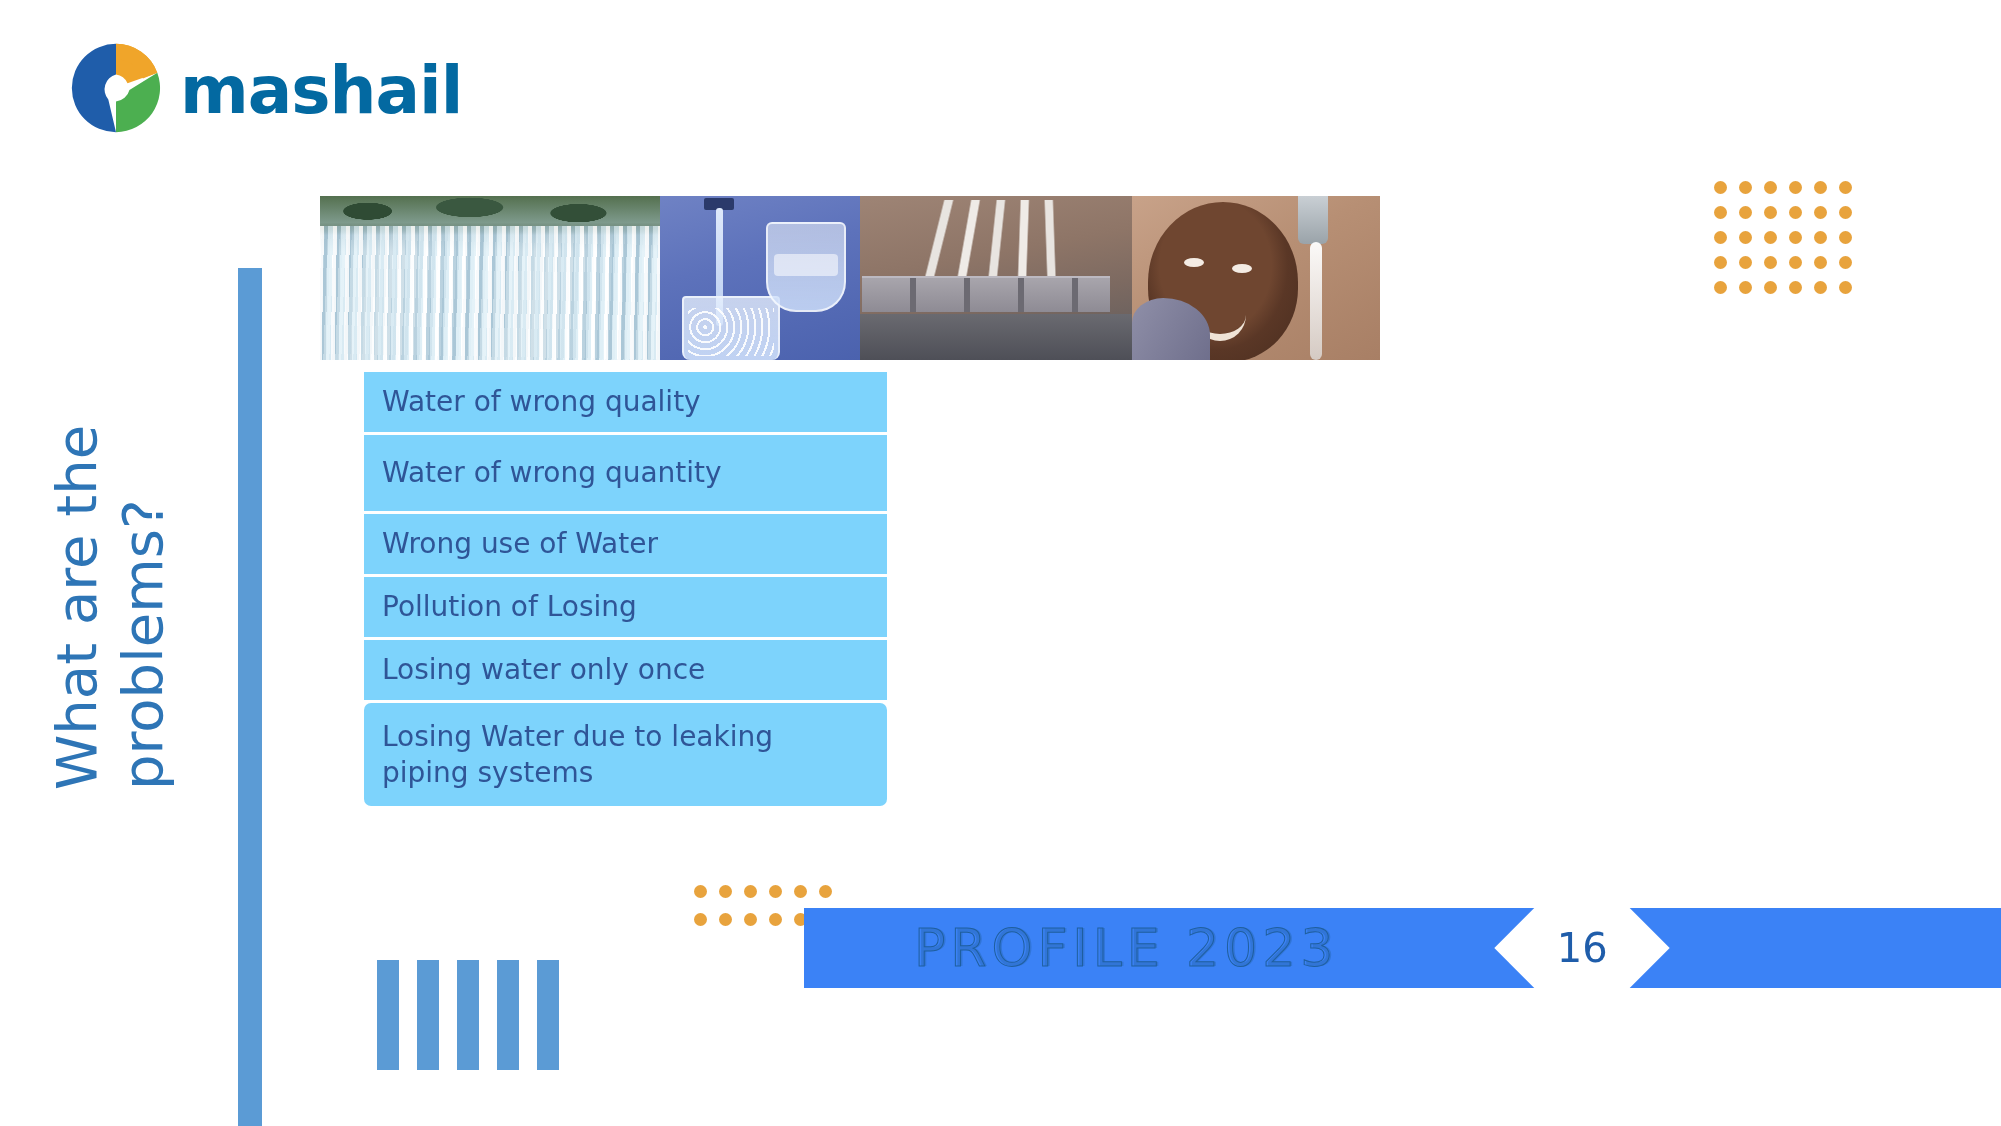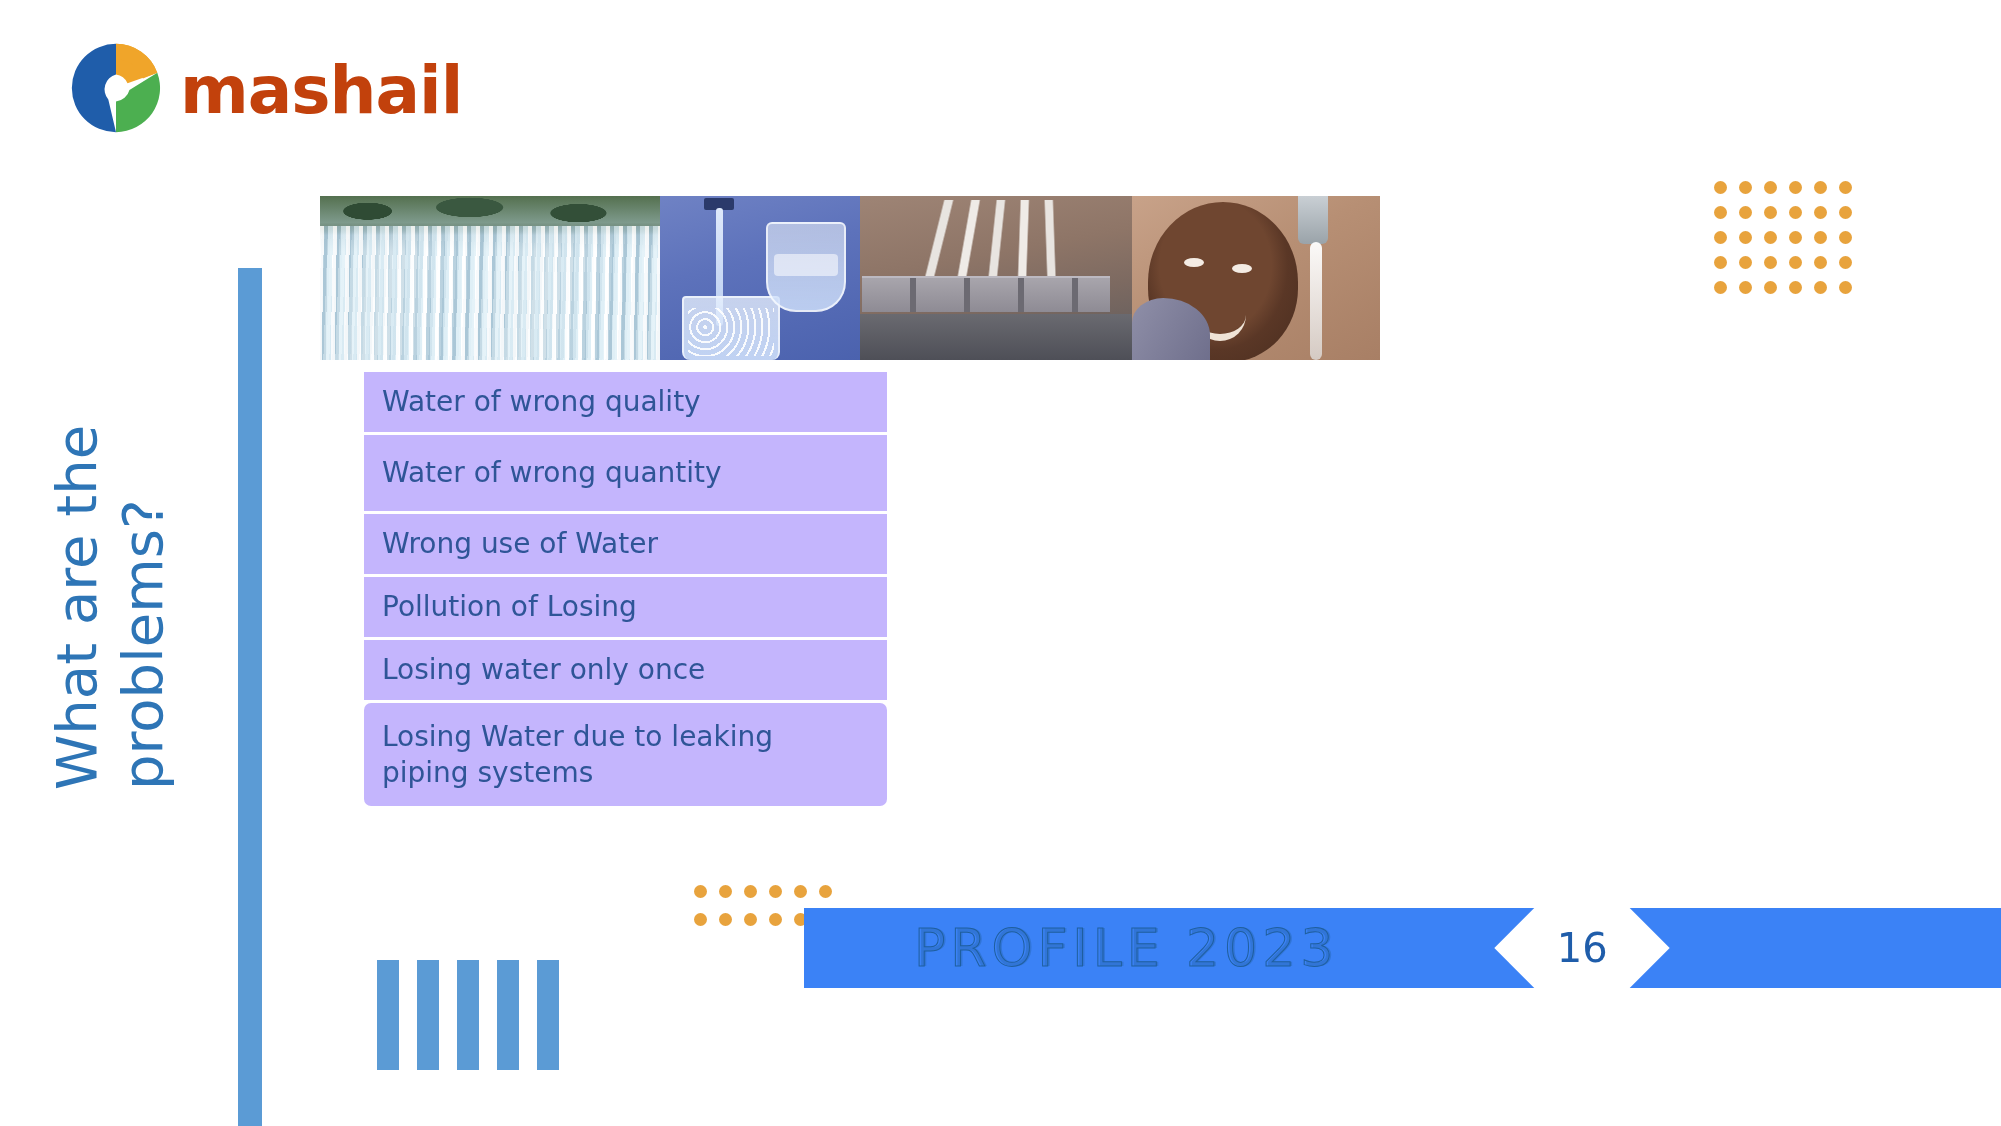--- a/index.html
+++ b/index.html
@@ -28,21 +28,21 @@
   }
   #logo-mark {
     width: 96px;
     height: 96px;
     flex: 0 0 auto;
   }
   #logo-wordmark {
     font-family: "DejaVu Sans", sans-serif;
     font-size: 66px;
     font-weight: 700;
-    color: #c2410c;
+    color: #0369a1;
     letter-spacing: -1px;
     line-height: 1;
     margin-top: 6px;
   }
 
   
   #side-title {
     position: absolute;
     left: -240px;
     top: 340px;
@@ -218,21 +218,21 @@
   }
 
   
   #problem-list {
     position: absolute;
     left: 364px;
     top: 372px;
     width: 523px;
   }
   .problem-row {
-    background: #c4b5fd;
+    background: #7dd3fc;
     border-bottom: 3px solid #ffffff;
     box-sizing: border-box;
     padding: 0 18px;
     display: flex;
     align-items: center;
   }
   .problem-row:last-child { border-bottom: none; border-radius: 7px; }
   .problem-row .txt {
     font-size: 28px;
     color: #2f5597;

